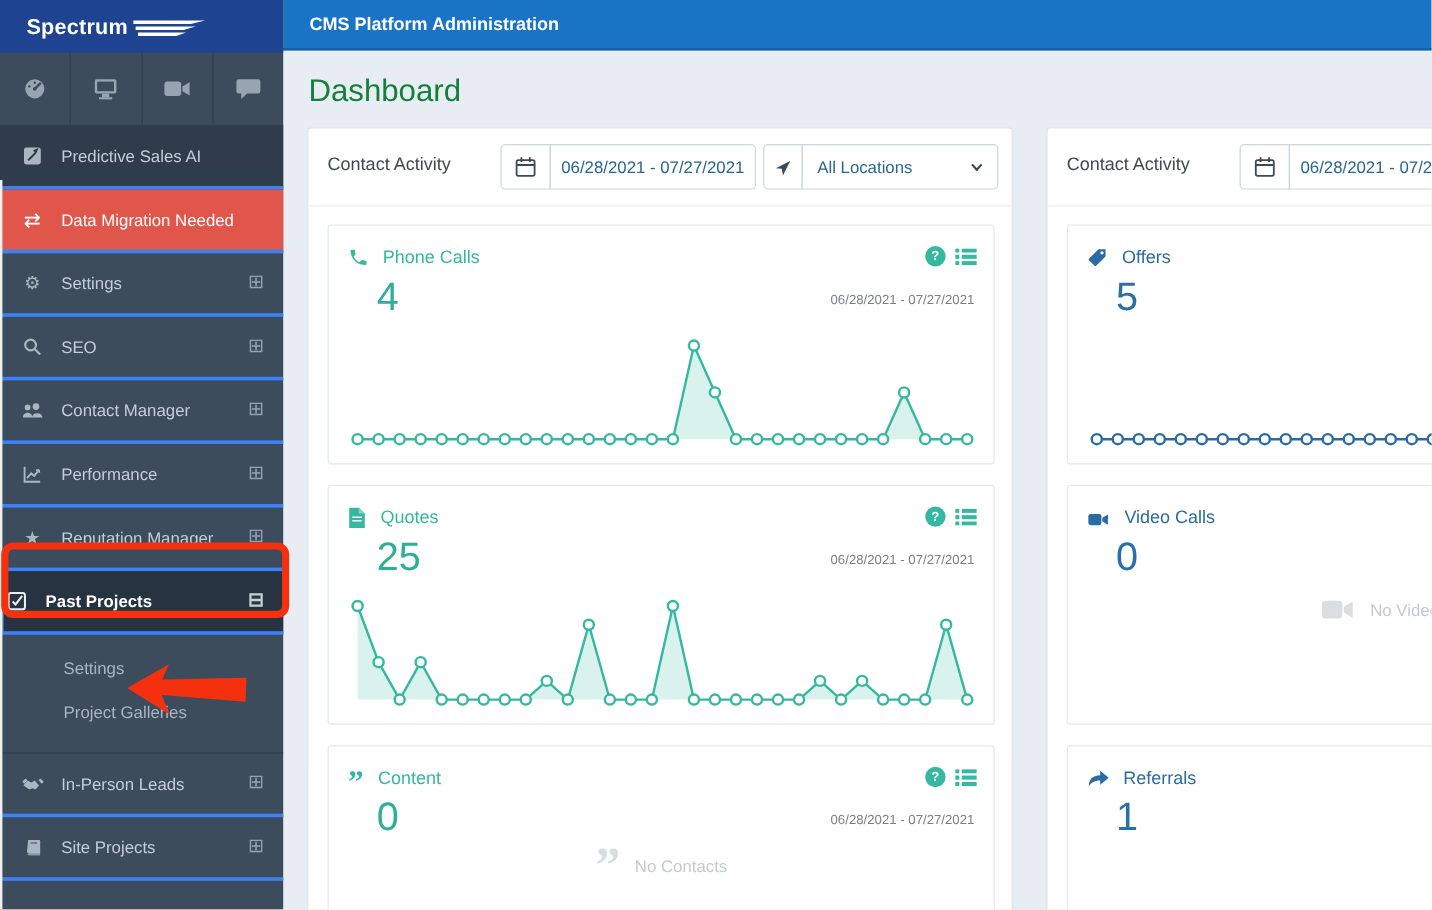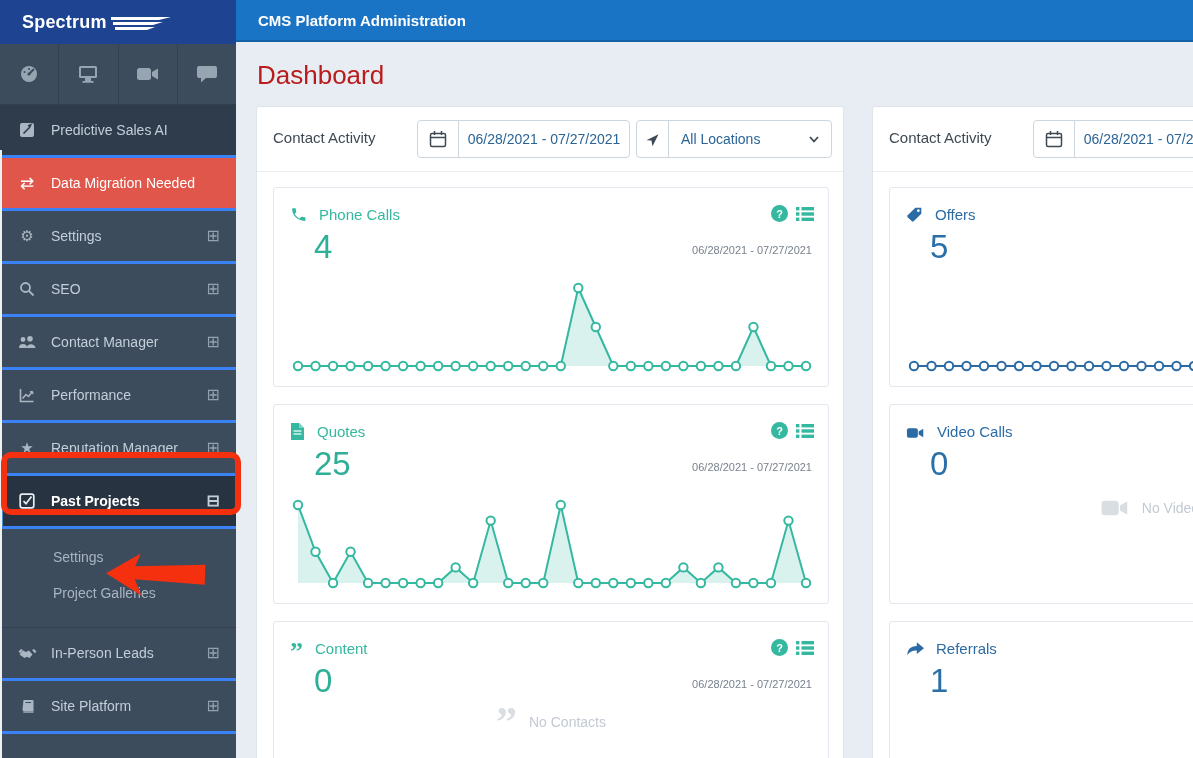--- a/index.html
+++ b/index.html
@@ -16,31 +16,31 @@
   .icon-tabs{display:flex;height:60px;border-bottom:1px solid #33404e}
   .icon-tab{flex:1;display:flex;align-items:center;justify-content:center;border-right:1px solid #33404e;color:#97a4b1;cursor:pointer}
   .icon-tab:last-child{border-right:none}
   .nav-item{height:50px;display:flex;align-items:center;padding:0 16px;border-bottom:3px solid #3b82f6;
     color:#c3ced9;font-size:14px;cursor:pointer;position:relative}
   .nav-item .nicon{width:22px;margin-right:13px;color:#aab6c2;display:flex;justify-content:center;font-size:15px}
   .nav-item .expand{margin-left:auto;color:#94a1ae;font-size:16px;line-height:1}
   .nav-item.first{background:#2e3c4b}
   .nav-item.alert{background:#e1564a;color:#fff}
   .nav-item.alert .nicon{color:#fff;font-size:17px}
-  .nav-item.active{background:#273340;border-left:3px solid #4e90cc;padding-left:13px;color:#fff;font-weight:bold}
+  .nav-item.active{background:#273340;border-left:3px solid #4e90cc;padding-left:0;color:#fff;font-weight:bold}
   .nav-item.active .nicon{color:#e9eef3}
   .nav-item.active .expand{color:#c3ced9}
   .subnav{padding:10px 0 16px 0;border-bottom:1px solid #33404e}
   .subnav-item{height:36px;display:flex;align-items:center;padding-left:53px;color:#a9b5c1;font-size:14px;cursor:pointer}
   .edge-strip{position:absolute;left:0;top:150px;width:2px;height:608px;background:#eef0f2;z-index:4}
   
   .topbar{position:absolute;left:236px;top:0;width:957px;height:42px;background:#1a74c6;
     border-bottom:2px solid #1561a5;display:flex;align-items:center;padding-left:22px;box-sizing:border-box}
   .topbar-title{color:#fff;font-size:15px;font-weight:bold}
-  .page-title{position:absolute;left:257px;top:60px;font-size:26px;color:#b91c1c}
+  .page-title{position:absolute;left:257px;top:60px;font-size:26px;color:#15803d}
   
   .panel{position:absolute;top:106px;width:588px;height:700px;background:#fff;border:1px solid #dde5eb;border-radius:3px;box-sizing:border-box}
   .panel.left{left:256px}
   .panel.right{left:872px}
   .panel-header{position:relative;height:64px;border-bottom:1px solid #e9eef2}
   .panel-title{position:absolute;left:16px;top:22px;font-size:15px;color:#3e4953}
   .igroup{position:absolute;left:160px;top:13px;display:flex;height:38px}
   .seg{box-sizing:border-box;border:1px solid #ccd6de;background:#fff;display:flex;align-items:center;justify-content:center}
   .seg.btn{width:42px;cursor:pointer;color:#3e4953}
   .seg.small-btn{width:33px;margin-left:6px;cursor:pointer;color:#3e4953}
@@ -211,21 +211,21 @@
   </div>
 
   <div class="nav-item">
     <span class="nicon">
       <svg width="15" height="15" viewBox="0 0 15 15" fill="currentColor">
           <path d="M3.5 1 h9 a1 1 0 0 1 1 1 v10.5 h-9 a2 2 0 0 1 -2 -2 z"></path>
           <path d="M3.5 12.5 h10 v1.5 h-9 a2 2 0 0 1 -1.8 -1.2 z" opacity=".7"></path>
           <line x1="5.5" y1="3.5" x2="11" y2="3.5" stroke="#3c4c5d" stroke-width="1"></line>
         </svg>
     </span>
-    <span>Site Platform</span>
+    <span>Site Projects</span>
     <span class="expand">⊞</span>
   </div>
 
   <div class="edge-strip"></div>
 </div>
 
 <div class="topbar">
   <span class="topbar-title">CMS Platform Administration</span>
 </div>
 

